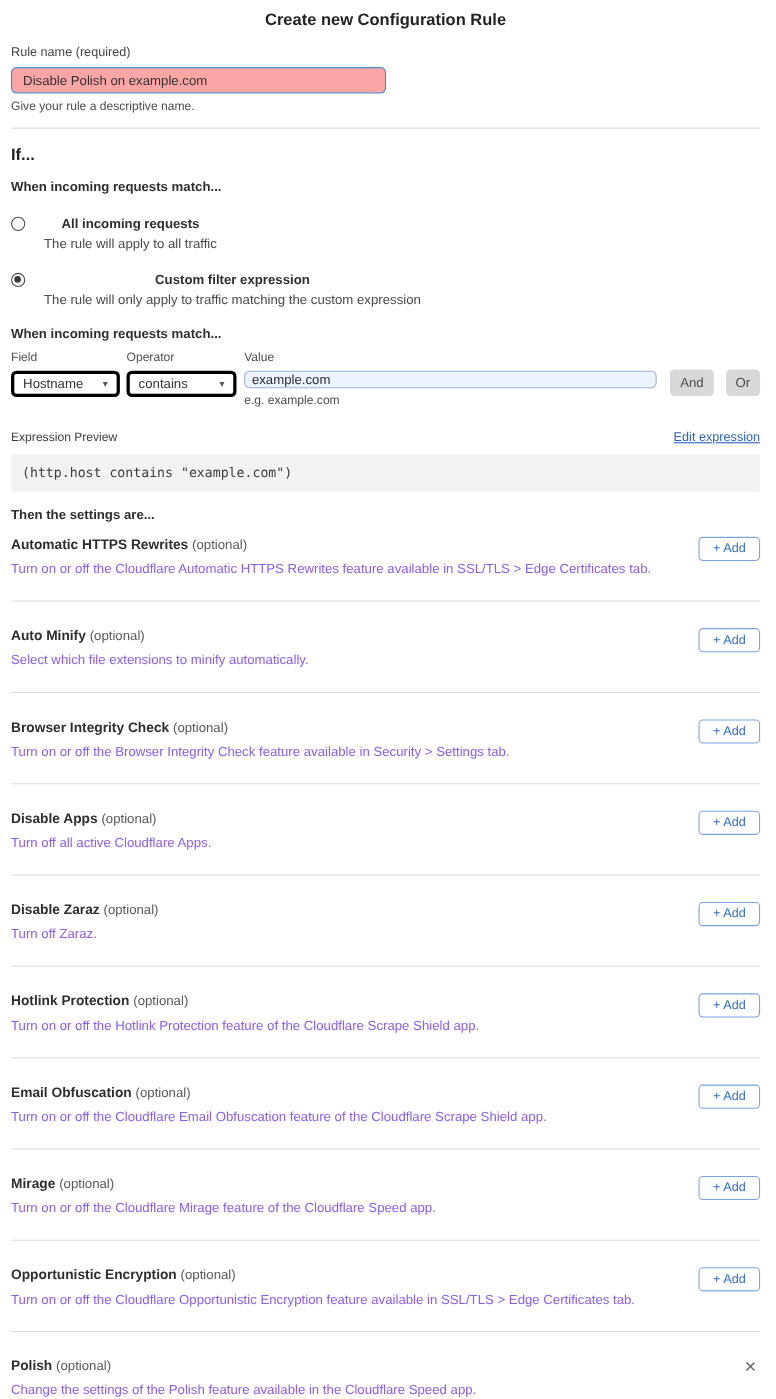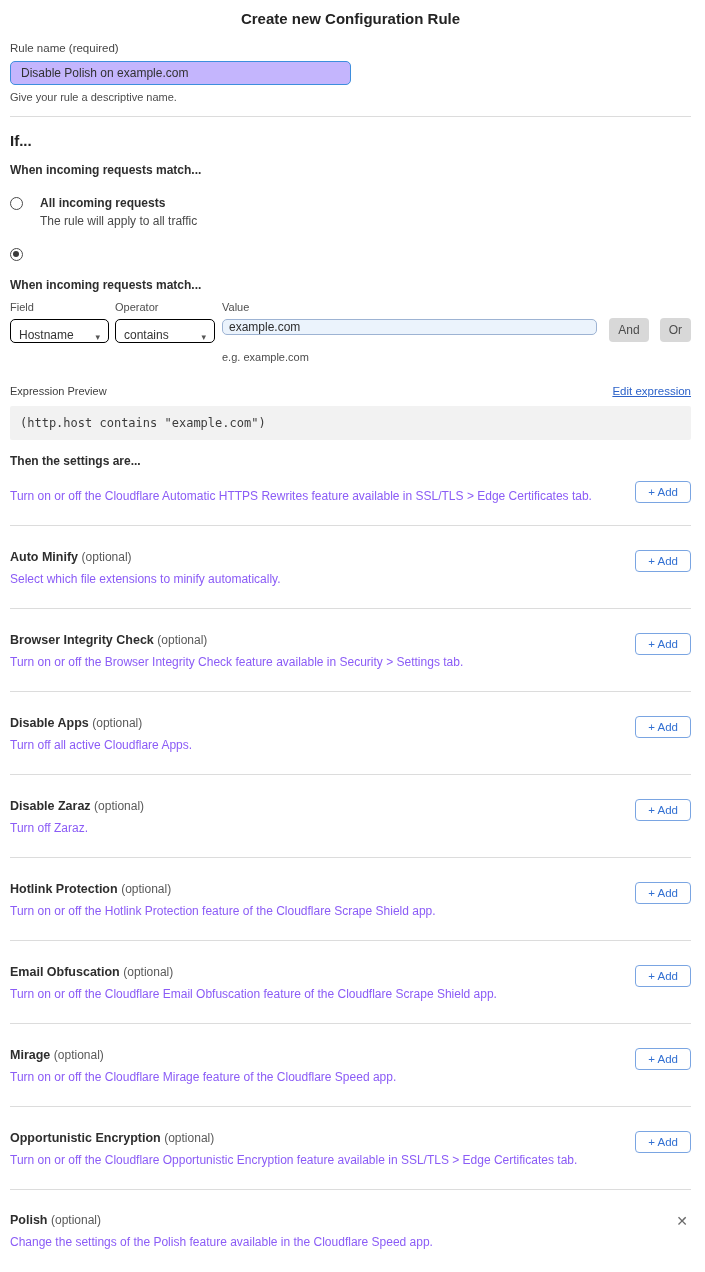--- a/index.html
+++ b/index.html
@@ -11,47 +11,47 @@
   }
   .page { padding: 10px 14px 0 10px; }
 
   h1.page-title { font-size: 15px; font-weight: 700; color: #232323; text-align: center; }
 
   .field-label { display: block; font-size: 11.5px; color: #454545; margin-top: 15px; }
   .text-input {
     display: block; margin-top: 7px; width: 341px; height: 24px;
     border: 1px solid #3e8edd; border-radius: 5px; padding: 0 10px;
     font-family: "Liberation Sans", sans-serif; font-size: 12px; color: #313131;
-    background: #c4b5fd; outline: none;
+    background: #fca5a5; outline: none;
   }
   .help-text { font-size: 11px; color: #4c4c4c; margin-top: 6px; }
 
   hr.divider { border: none; border-top: 1px solid #dcdcdc; margin-top: 13px; }
 
   h2.section-heading { font-size: 15px; font-weight: 700; color: #232323; margin-top: 15px; }
   h3.sub-heading { font-size: 12px; font-weight: 700; color: #2e2e2e; margin-top: 14px; }
 
-  .radio-option { display: flex; margin-top: 19px; cursor: pointer; }
+  .radio-option { display: flex; margin-top: 19px; cursor: pointer; text-align: center; }
   .radio-circle {
     width: 13px; height: 13px; border: 1.5px solid #4a4a4a; border-radius: 50%;
     margin: 1px 8px 0 0; flex: 0 0 13px; position: relative; background: #fff;
   }
   .radio-circle.checked::after {
     content: ""; position: absolute; left: 2px; top: 2px;
     width: 6px; height: 6px; border-radius: 50%; background: #3a3a3a;
   }
   .radio-texts { padding-left: 9px; }
   .radio-label { font-size: 12px; font-weight: 700; color: #2e2e2e; }
   .radio-desc { font-size: 12px; color: #494949; margin-top: 4px; }
 
   .expr-row { display: flex; align-items: flex-start; margin-top: 9px; }
   .expr-col .col-label { display: block; font-size: 11px; color: #4f4f4f; margin-bottom: 6px; }
   .select-box {
-    display: flex; align-items: flex-end; justify-content: space-between;
-    height: 24px; border: 1px solid #000000; border-radius: 5px;
+    display: flex; align-items: center; justify-content: space-between;
+    height: 24px; border: 3px solid #000000; border-radius: 5px;
     background: #fff; padding: 0 8px; cursor: pointer; color: #333;
   }
   .select-caret { font-size: 9px; color: #555; margin-left: 8px; }
   .col-field { width: 99px; }
   .col-operator { width: 100px; margin-left: 6px; }
   .col-value { flex: 1; margin-left: 7px; }
   .value-input {
     width: 100%; height: 16px; border: 1px solid #9db3d3; border-radius: 5px;
     background: #ebf3fc; padding: 0 6px; font-family: "Liberation Sans", sans-serif;
     font-size: 12px; color: #2e2e2e; outline: none;
@@ -112,20 +112,24 @@
   <div class="radio-option">
     <span class="radio-circle"></span>
     <span class="radio-texts">
       <span class="radio-label" style="display:block">All incoming requests</span>
       <span class="radio-desc" style="display:block">The rule will apply to all traffic</span>
     </span>
   </div>
 
   <div class="radio-option">
     <span class="radio-circle checked"></span>
+    <span class="radio-texts">
+      <span class="radio-label" style="display:block">Custom filter expression</span>
+      <span class="radio-desc" style="display:block">The rule will only apply to traffic matching the custom expression</span>
+    </span>
   </div>
 
   <h3 class="sub-heading" style="margin-top:17px">When incoming requests match...</h3>
 
   <div class="expr-row">
     <div class="expr-col col-field">
       <span class="col-label">Field</span>
       <div class="select-box">
         <span>Hostname</span>
         <span class="select-caret">▾</span>
@@ -134,21 +138,21 @@
     <div class="expr-col col-operator">
       <span class="col-label">Operator</span>
       <div class="select-box">
         <span>contains</span>
         <span class="select-caret">▾</span>
       </div>
     </div>
     <div class="expr-col col-value">
       <span class="col-label">Value</span>
       <input class="value-input" type="text" value="example.com" style="">
-      <p class="help-text" style="margin-top:16px">e.g. example.com</p>
+      <p class="help-text" style="margin-top:5px">e.g. example.com</p>
     </div>
     <div class="expr-col col-conj">
       <button class="conj-button">And</button>
     </div>
     <div class="expr-col col-conj">
       <button class="conj-button">Or</button>
     </div>
   </div>
 
   <div class="preview-head">
@@ -156,20 +160,21 @@
     <a class="edit-link">Edit expression</a>
   </div>
   <div class="code-block">(http.host contains "example.com")</div>
 
   <h3 class="sub-heading settings-heading">Then the settings are...</h3>
 
   <div class="settings-list">
 
     <div class="setting">
       <div>
+        <div class="setting-title"><b>Automatic HTTPS Rewrites</b> <span class="setting-optional">(optional)</span></div>
         <p class="setting-desc">Turn on or off the Cloudflare Automatic HTTPS Rewrites feature available in SSL/TLS &gt; Edge Certificates tab.</p>
       </div>
       <button class="add-button">+ Add</button>
     </div>
 
     <div class="setting">
       <div>
         <div class="setting-title"><b>Auto Minify</b> <span class="setting-optional">(optional)</span></div>
         <p class="setting-desc">Select which file extensions to minify automatically.</p>
       </div>

